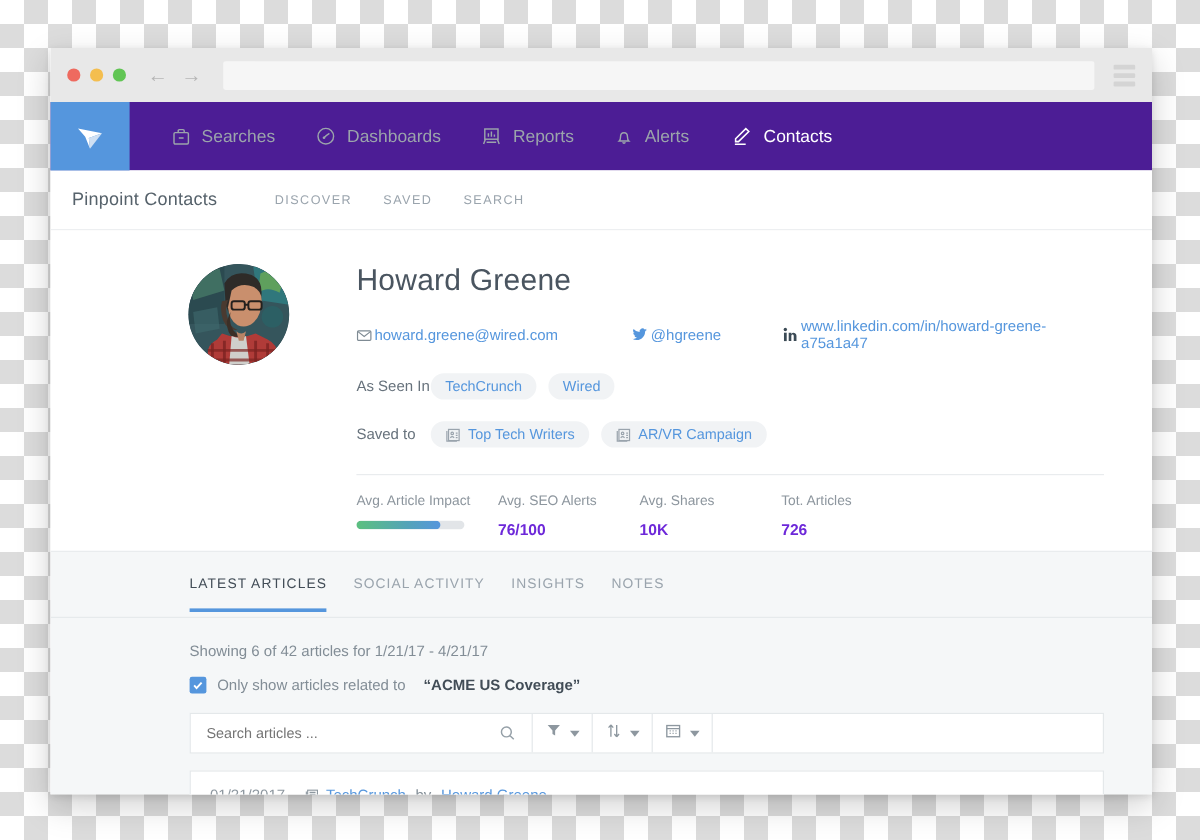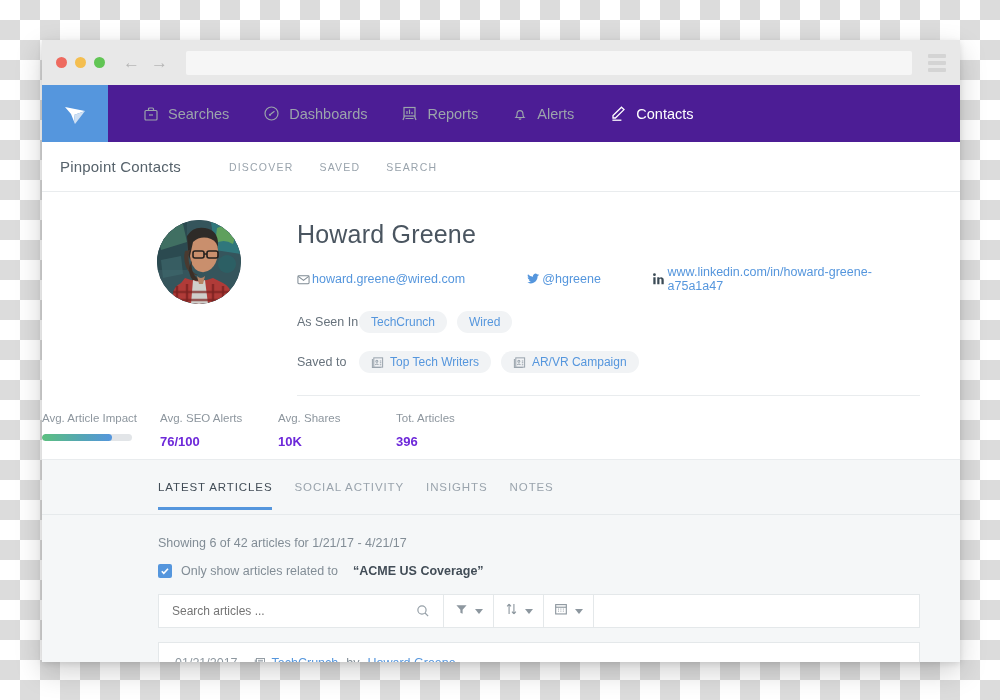--- a/index.html
+++ b/index.html
@@ -201,20 +201,21 @@
   .tag .ico { color: #9aa4ad; display: flex; }
 
   .divider {
     height: 1px;
     background: #e9ecee;
     margin: 22px 40px 0 255px;
   }
 
   .metrics {
     display: flex;
+    padding-left: 255px;
     margin-top: 16px;
   }
   .metric { width: 118px; }
   .metric .mlabel {
     font-size: 11.5px;
     color: #8d969e;
     margin-bottom: 10px;
   }
   .metric .mvalue {
     font-size: 13px;
@@ -578,21 +579,21 @@
       <div class="metric">
         <div class="mlabel">Avg. SEO Alerts</div>
         <div class="mvalue">76/100</div>
       </div>
       <div class="metric">
         <div class="mlabel">Avg. Shares</div>
         <div class="mvalue">10K</div>
       </div>
       <div class="metric">
         <div class="mlabel">Tot. Articles</div>
-        <div class="mvalue">396</div>
+        <div class="mvalue">726</div>
       </div>
     </div>
   </div>
 
   <div class="lower">
     <div class="tabs">
       <div class="tab active">LATEST ARTICLES</div>
       <div class="tab">SOCIAL ACTIVITY</div>
       <div class="tab">INSIGHTS</div>
       <div class="tab">NOTES</div>

